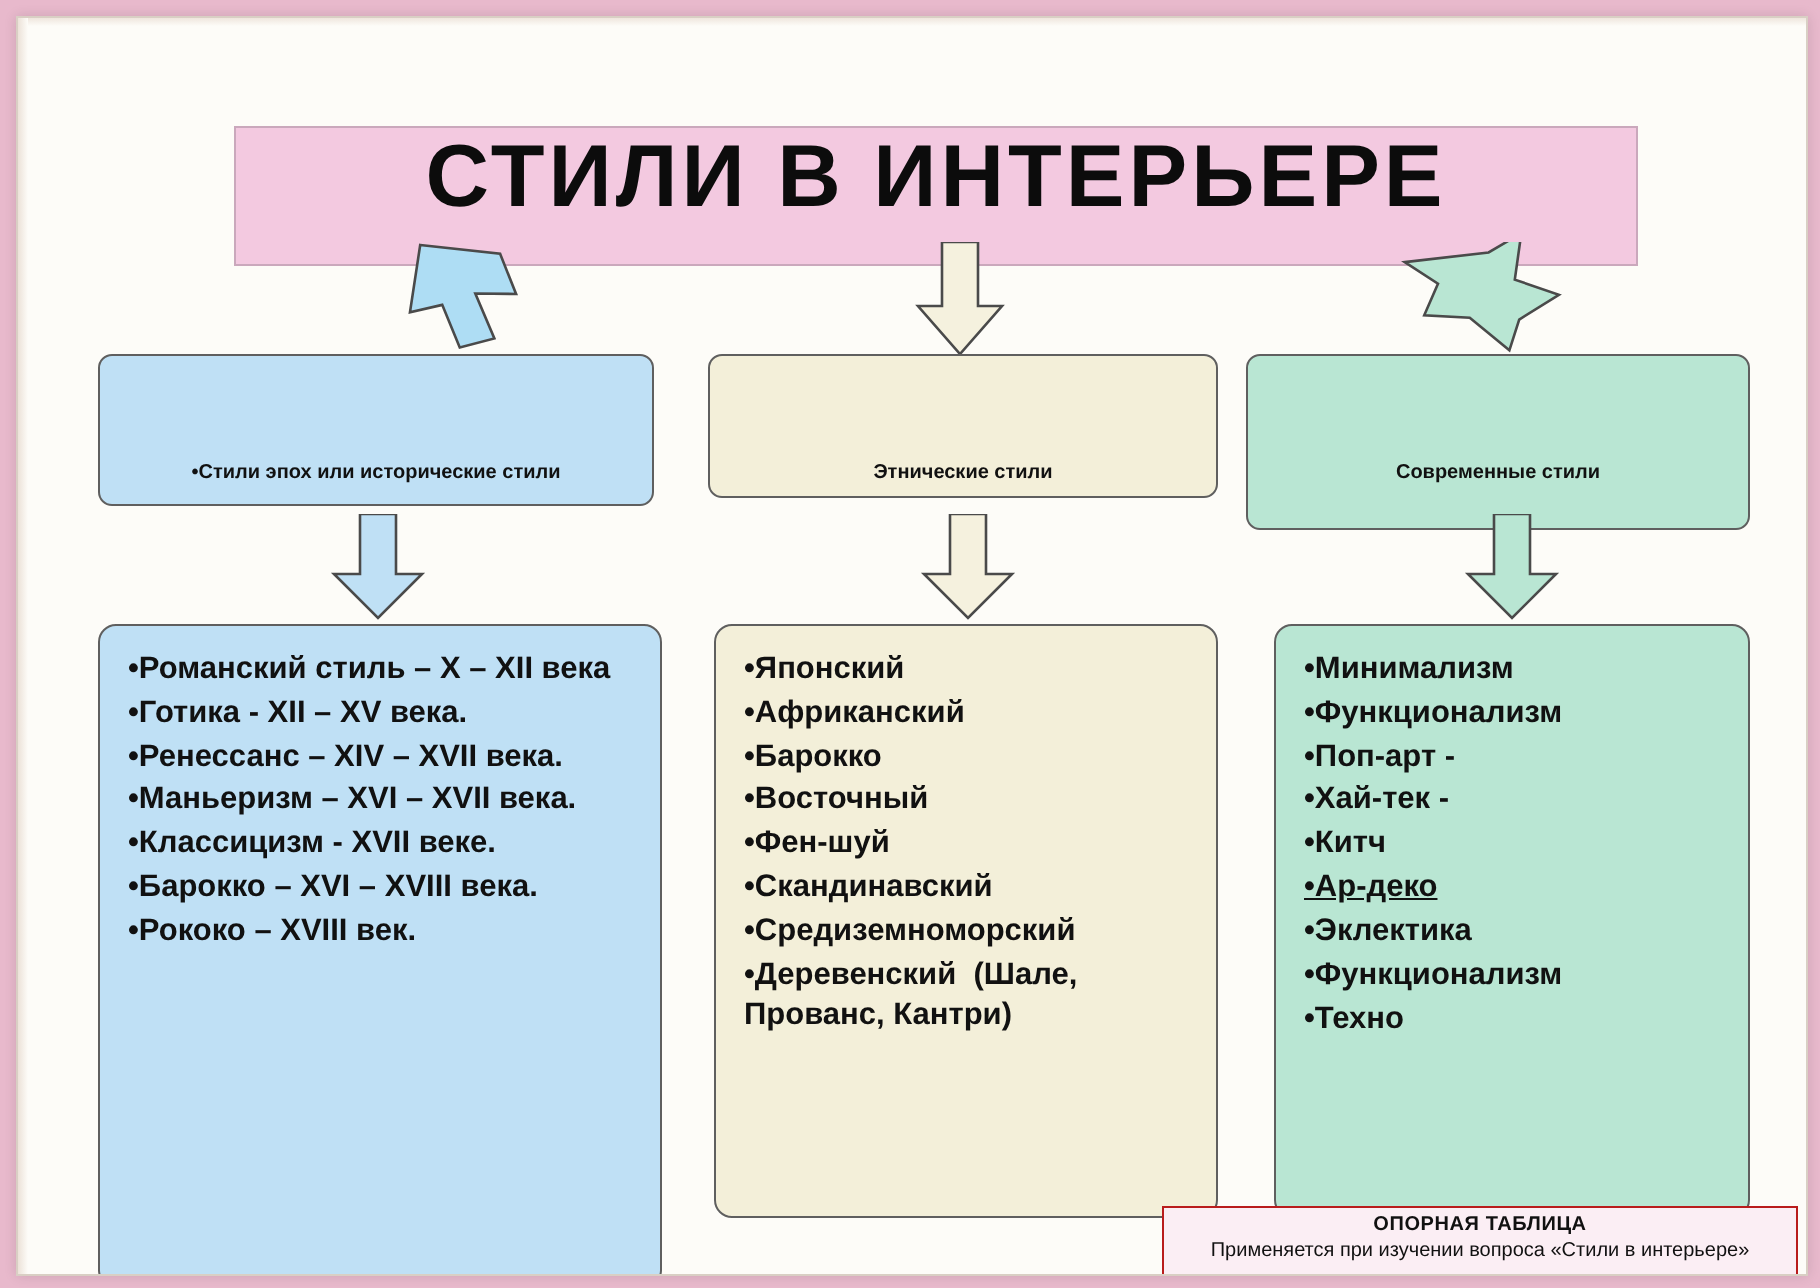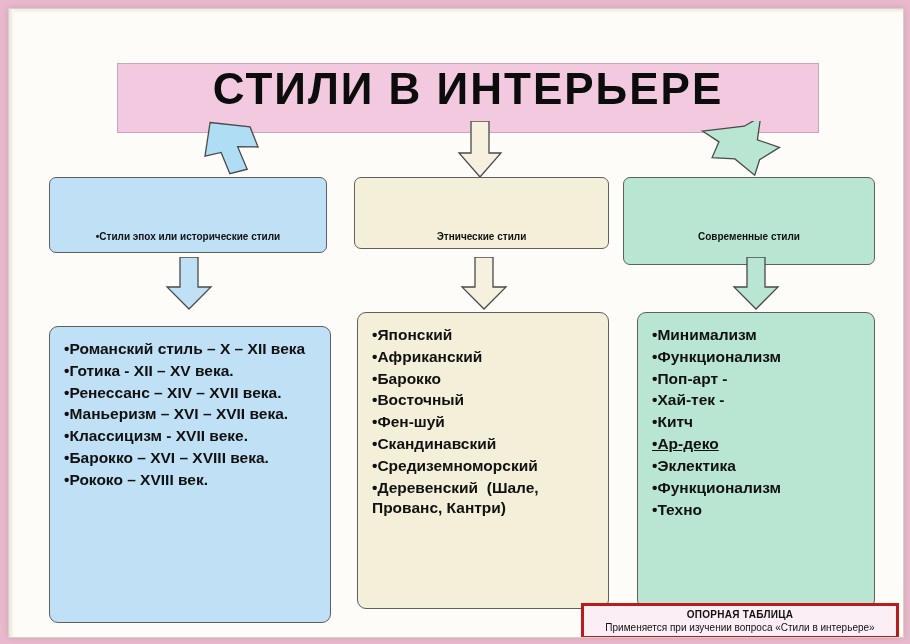--- a/index.html
+++ b/index.html
@@ -86,21 +86,21 @@
   }
   
   .list-box {
     position: absolute;
     border: 1px solid #5f5f5f;
     border-radius: 9px;
     box-sizing: border-box;
     padding: 12px 10px 10px 14px;
   }
   #list-box-0 {
-    left: 40px; top: 317px; width: 282px; height: 297px;
+    left: 40px; top: 303px; width: 282px; height: 332px;
     background: #bfe0f5;
   }
   #list-box-1 {
     left: 348px; top: 303px; width: 252px; height: 297px;
     background: #f3efd9;
   }
   #list-box-2 {
     left: 628px; top: 303px; width: 238px; height: 297px;
     background: #b9e6d3;
   }
@@ -116,21 +116,21 @@
     text-decoration: underline;
   }
   
   #footer-note {
     position: absolute;
     left: 572px;
     top: 594px;
     width: 318px;
     height: 36px;
     background: #fbeef4;
-    border: 3px solid #b91c1c;
+    border: 1px solid #b91c1c;
     box-sizing: border-box;
     padding: 3px 4px;
     text-align: center;
   }
   #footer-title {
     font-size: 10px;
     font-weight: bold;
     color: #111;
     letter-spacing: 0.3px;
   }

